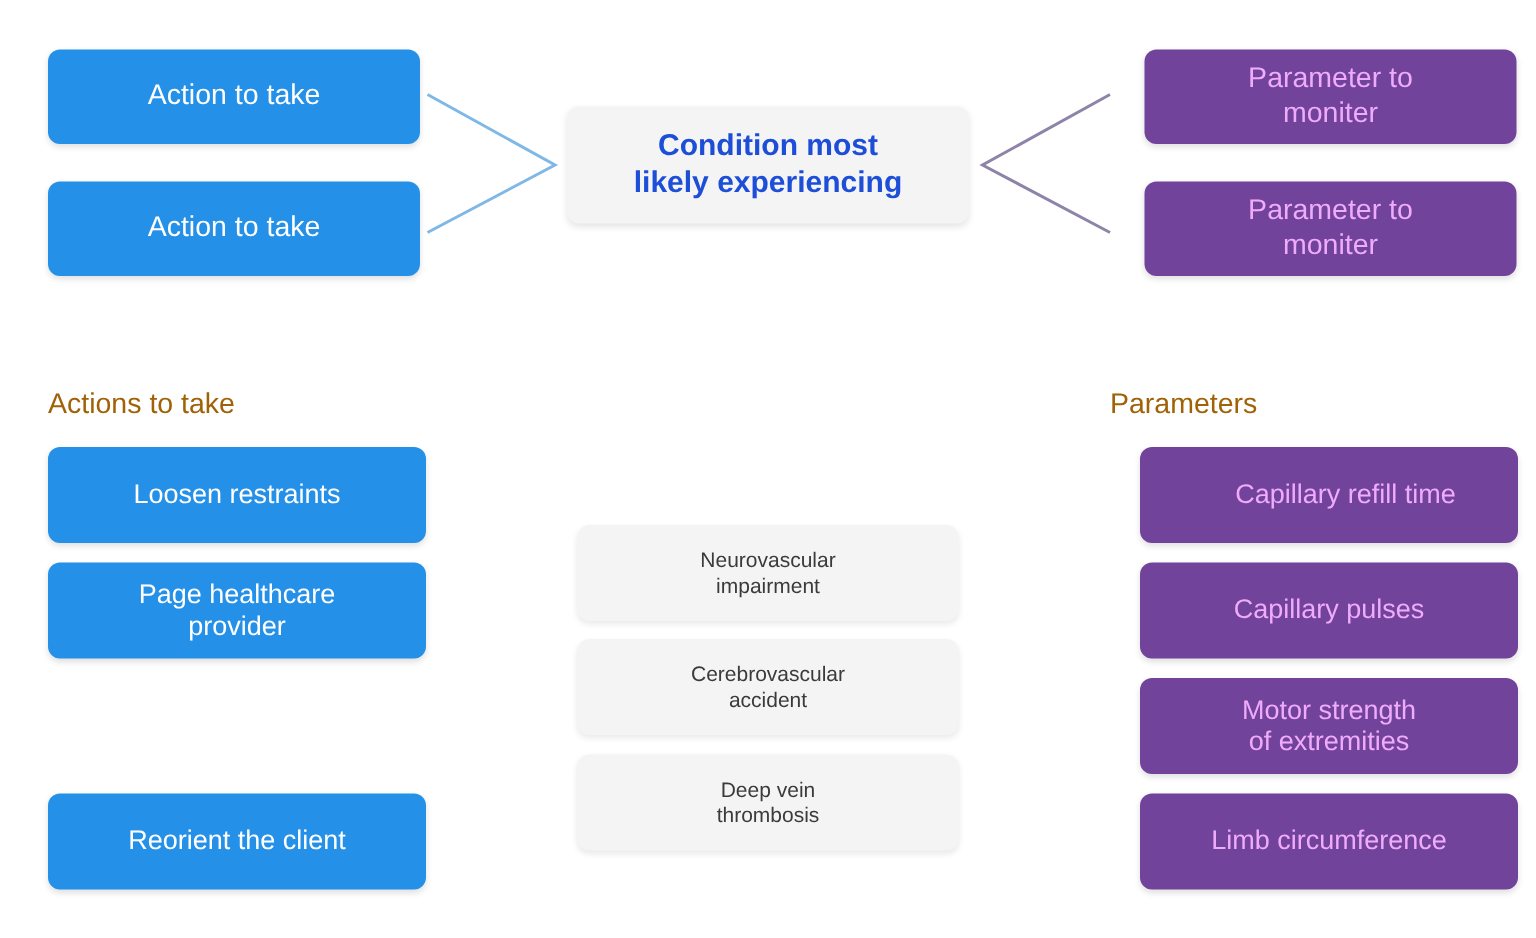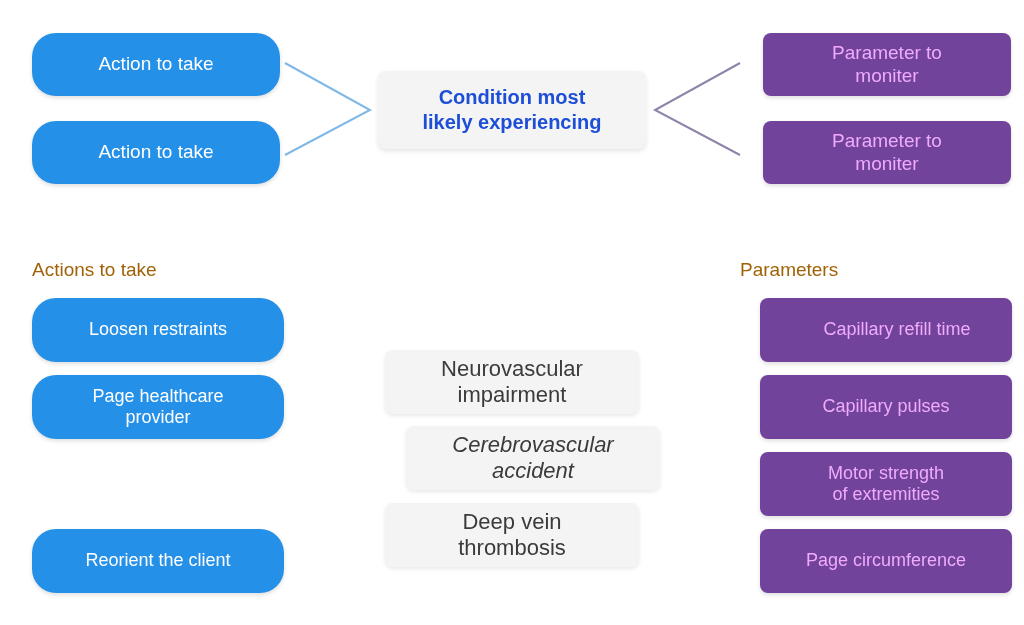--- a/index.html
+++ b/index.html
@@ -32,21 +32,20 @@
     border-radius: 8px;
     line-height: 1.18;
     padding: 4px 10px;
     white-space: pre-line;
   }
 
   .node.blue {
     background: #2490E8;
     color: #ffffff;
     box-shadow: 0 2px 4px rgba(0,0,0,0.13);
-    border-radius: 24px;
   }
   .node.purple {
     background: #71439B;
     color: #f0abfc;
     box-shadow: 0 2px 4px rgba(0,0,0,0.13);
     margin-left: 20px;
   }
   .node.grey {
     background: #F4F4F4;
     color: #3B3B3B;
@@ -91,21 +90,21 @@
     font-weight: normal;
     color: #a16207;
     font-size: 19px;
     line-height: 1.3;
     white-space: pre-line;
   }
 
   
   .card-blue   { font-size: 18px; }
   .card-purple { font-size: 18px; }
-  .card-grey   { font-size: 22px; }
+  .card-grey   { font-size: 14px; }
 </style>
 </head>
 <body>
 
 <div class="canvas">
 
   <svg class="connectors" viewBox="0 0 1024 625" xmlns="http://www.w3.org/2000/svg">
 
     <polyline points="285,63 370,110 285,155" fill="none" stroke="#7FB8E6" stroke-width="2"></polyline>
 
@@ -134,28 +133,28 @@
 
   <div class="node blue card-blue" style="left:32px; top:375px; width:252px; height:64px;">Page healthcare
 provider</div>
 
 
   <div class="node blue card-blue" style="left:32px; top:529px; width:252px; height:64px;">Reorient the client</div>
 
   <div class="node grey card-grey" style="left:385px; top:350px; width:254px; height:64px;">Neurovascular
 impairment</div>
 
-  <div class="node grey card-grey" style="left:406px; top:426px; width:254px; height:64px;font-style:italic;">Cerebrovascular
+  <div class="node grey card-grey" style="left:385px; top:426px; width:254px; height:64px;">Cerebrovascular
 accident</div>
 
   <div class="node grey card-grey" style="left:385px; top:503px; width:254px; height:64px;">Deep vein
 thrombosis</div>
 
   <div class="node purple card-purple" style="left:740px; top:298px; width:252px; height:64px;padding-left:32px;">Capillary refill time</div>
 
   <div class="node purple card-purple" style="left:740px; top:375px; width:252px; height:64px;">Capillary pulses</div>
 
   <div class="node purple card-purple" style="left:740px; top:452px; width:252px; height:64px;">Motor strength
 of extremities</div>
 
-  <div class="node purple card-purple" style="left:740px; top:529px; width:252px; height:64px;">Page circumference</div>
+  <div class="node purple card-purple" style="left:740px; top:529px; width:252px; height:64px;">Limb circumference</div>
 
 </div>
 
 </body></html>

